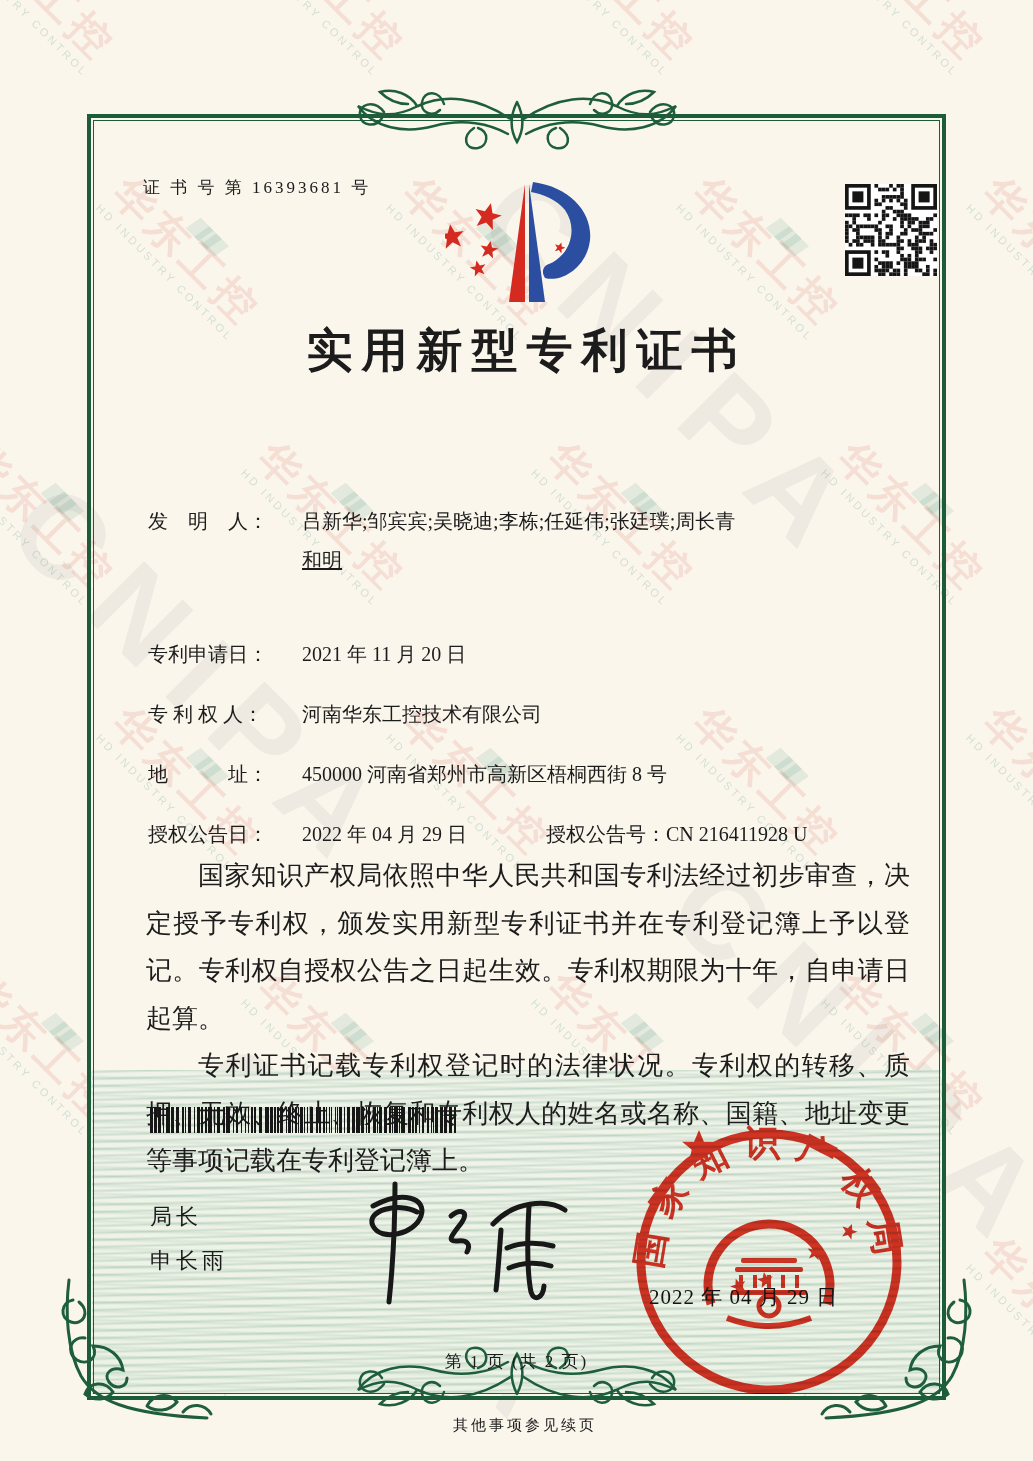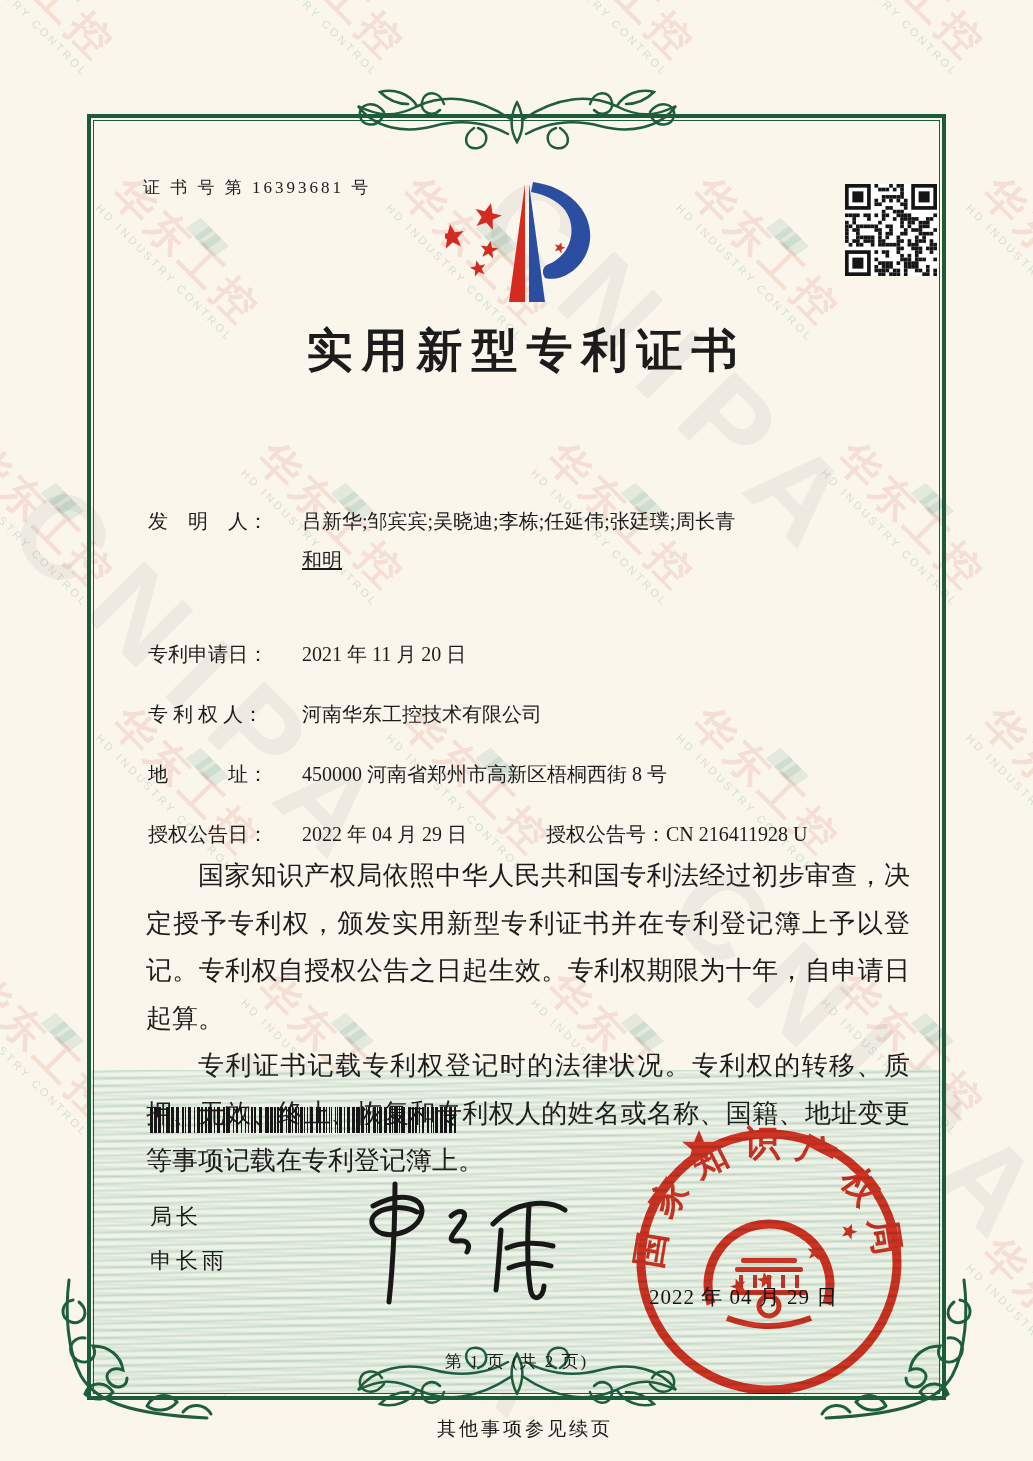--- a/index.html
+++ b/index.html
@@ -34,21 +34,21 @@
   .flabel{display:inline-block;width:146px;vertical-align:top;}
   .fvalue{margin-left:8px;}
   .line2{display:block;margin-left:154px;margin-top:12px;text-decoration:underline;}
   .grant2{position:absolute;left:398px;top:0;white-space:nowrap;}
   .paras{position:absolute;left:146px;top:852px;width:764px;font-size:26px;line-height:1.83;z-index:2;}
   .paras p{margin:0;text-indent:2em;text-align:justify;}
   .director{font-family:"Liberation Sans","DejaVu Sans",sans-serif;font-size:22px;letter-spacing:4px;z-index:2;}
   .dir-title{left:150px;top:1202px;}
   .dir-name{left:150px;top:1246px;}
   .page-num{left:0;right:0;top:1350px;text-align:center;font-size:17px;letter-spacing:2px;}
-  .continuation{left:17px;right:0;top:1416px;text-align:center;font-size:19px;letter-spacing:3px;}
+  .continuation{left:17px;right:0;top:1416px;text-align:center;font-size:15px;letter-spacing:3px;}
   .seal-wrap{left:628px;top:1112px;width:282px;height:282px;z-index:3;mix-blend-mode:multiply;opacity:.95;}
   .seal-date{left:649px;top:1283px;font-size:21px;letter-spacing:1px;z-index:4;color:#141414;white-space:nowrap;}
 </style>
 </head>
 <body>
 
 <div class="page">
 
   <div class="wm-layer" id="wm-layer">
       <div class="wm-tile" style="left: -80px; top: -60px;">

